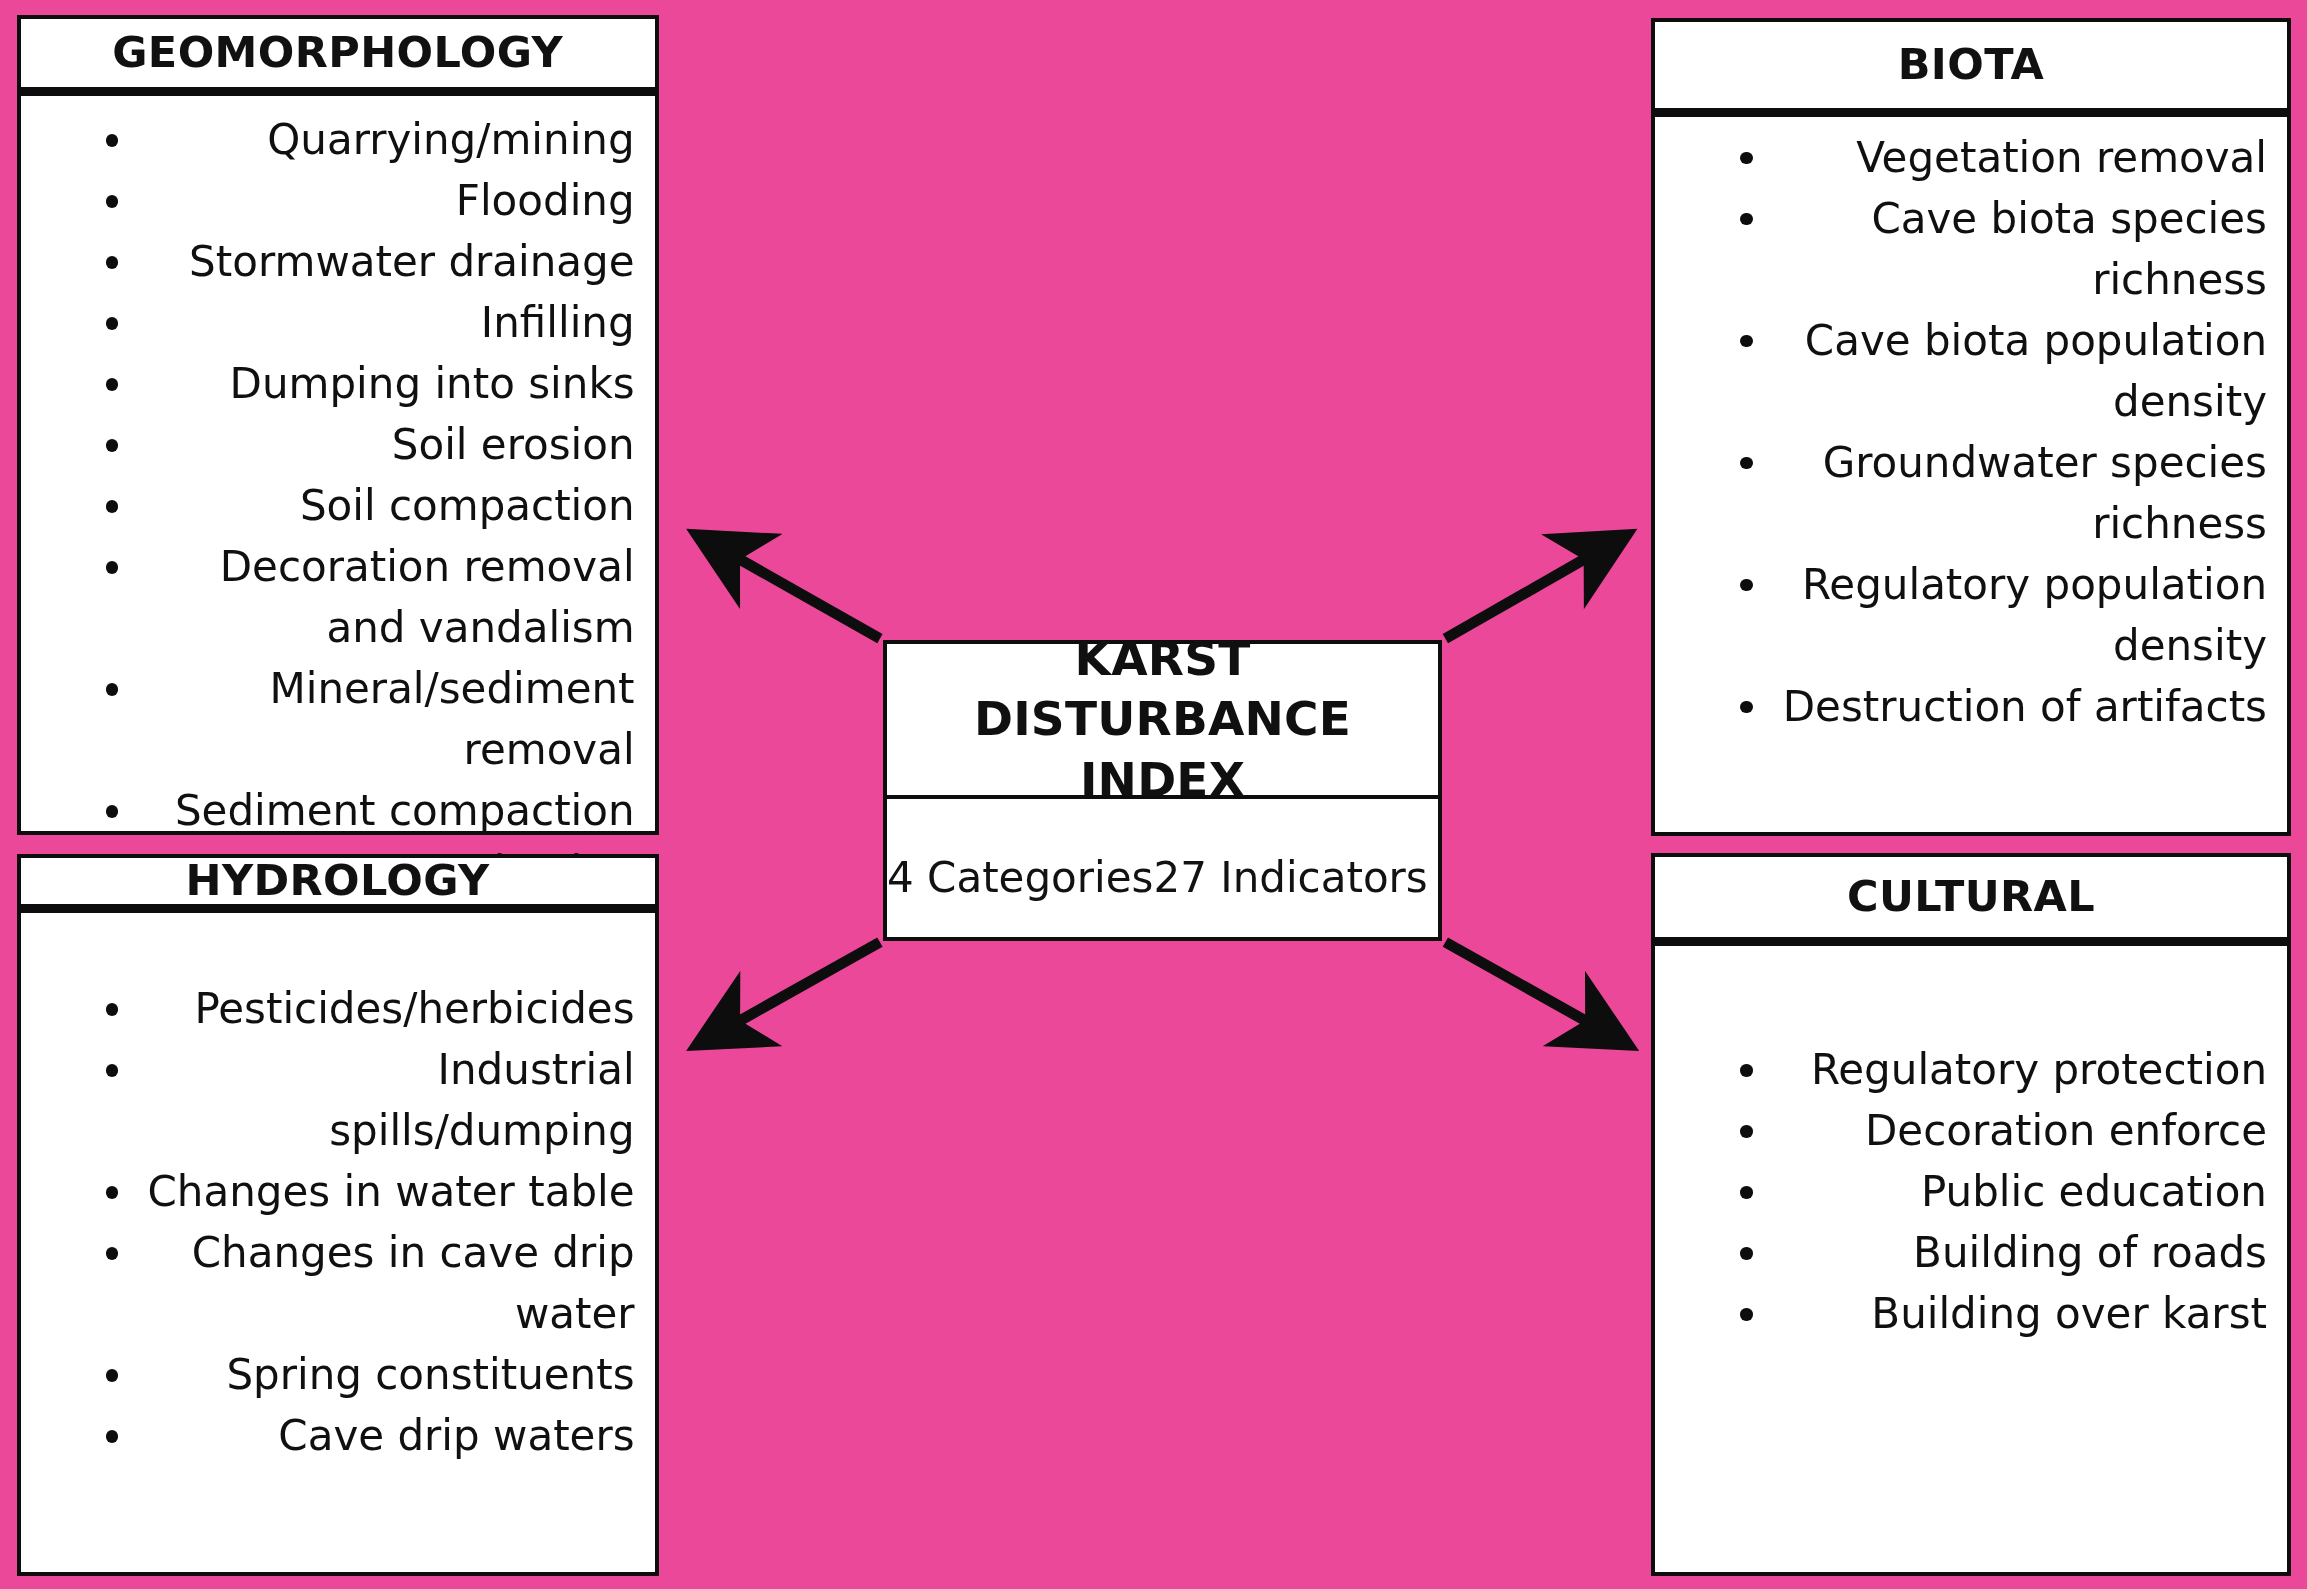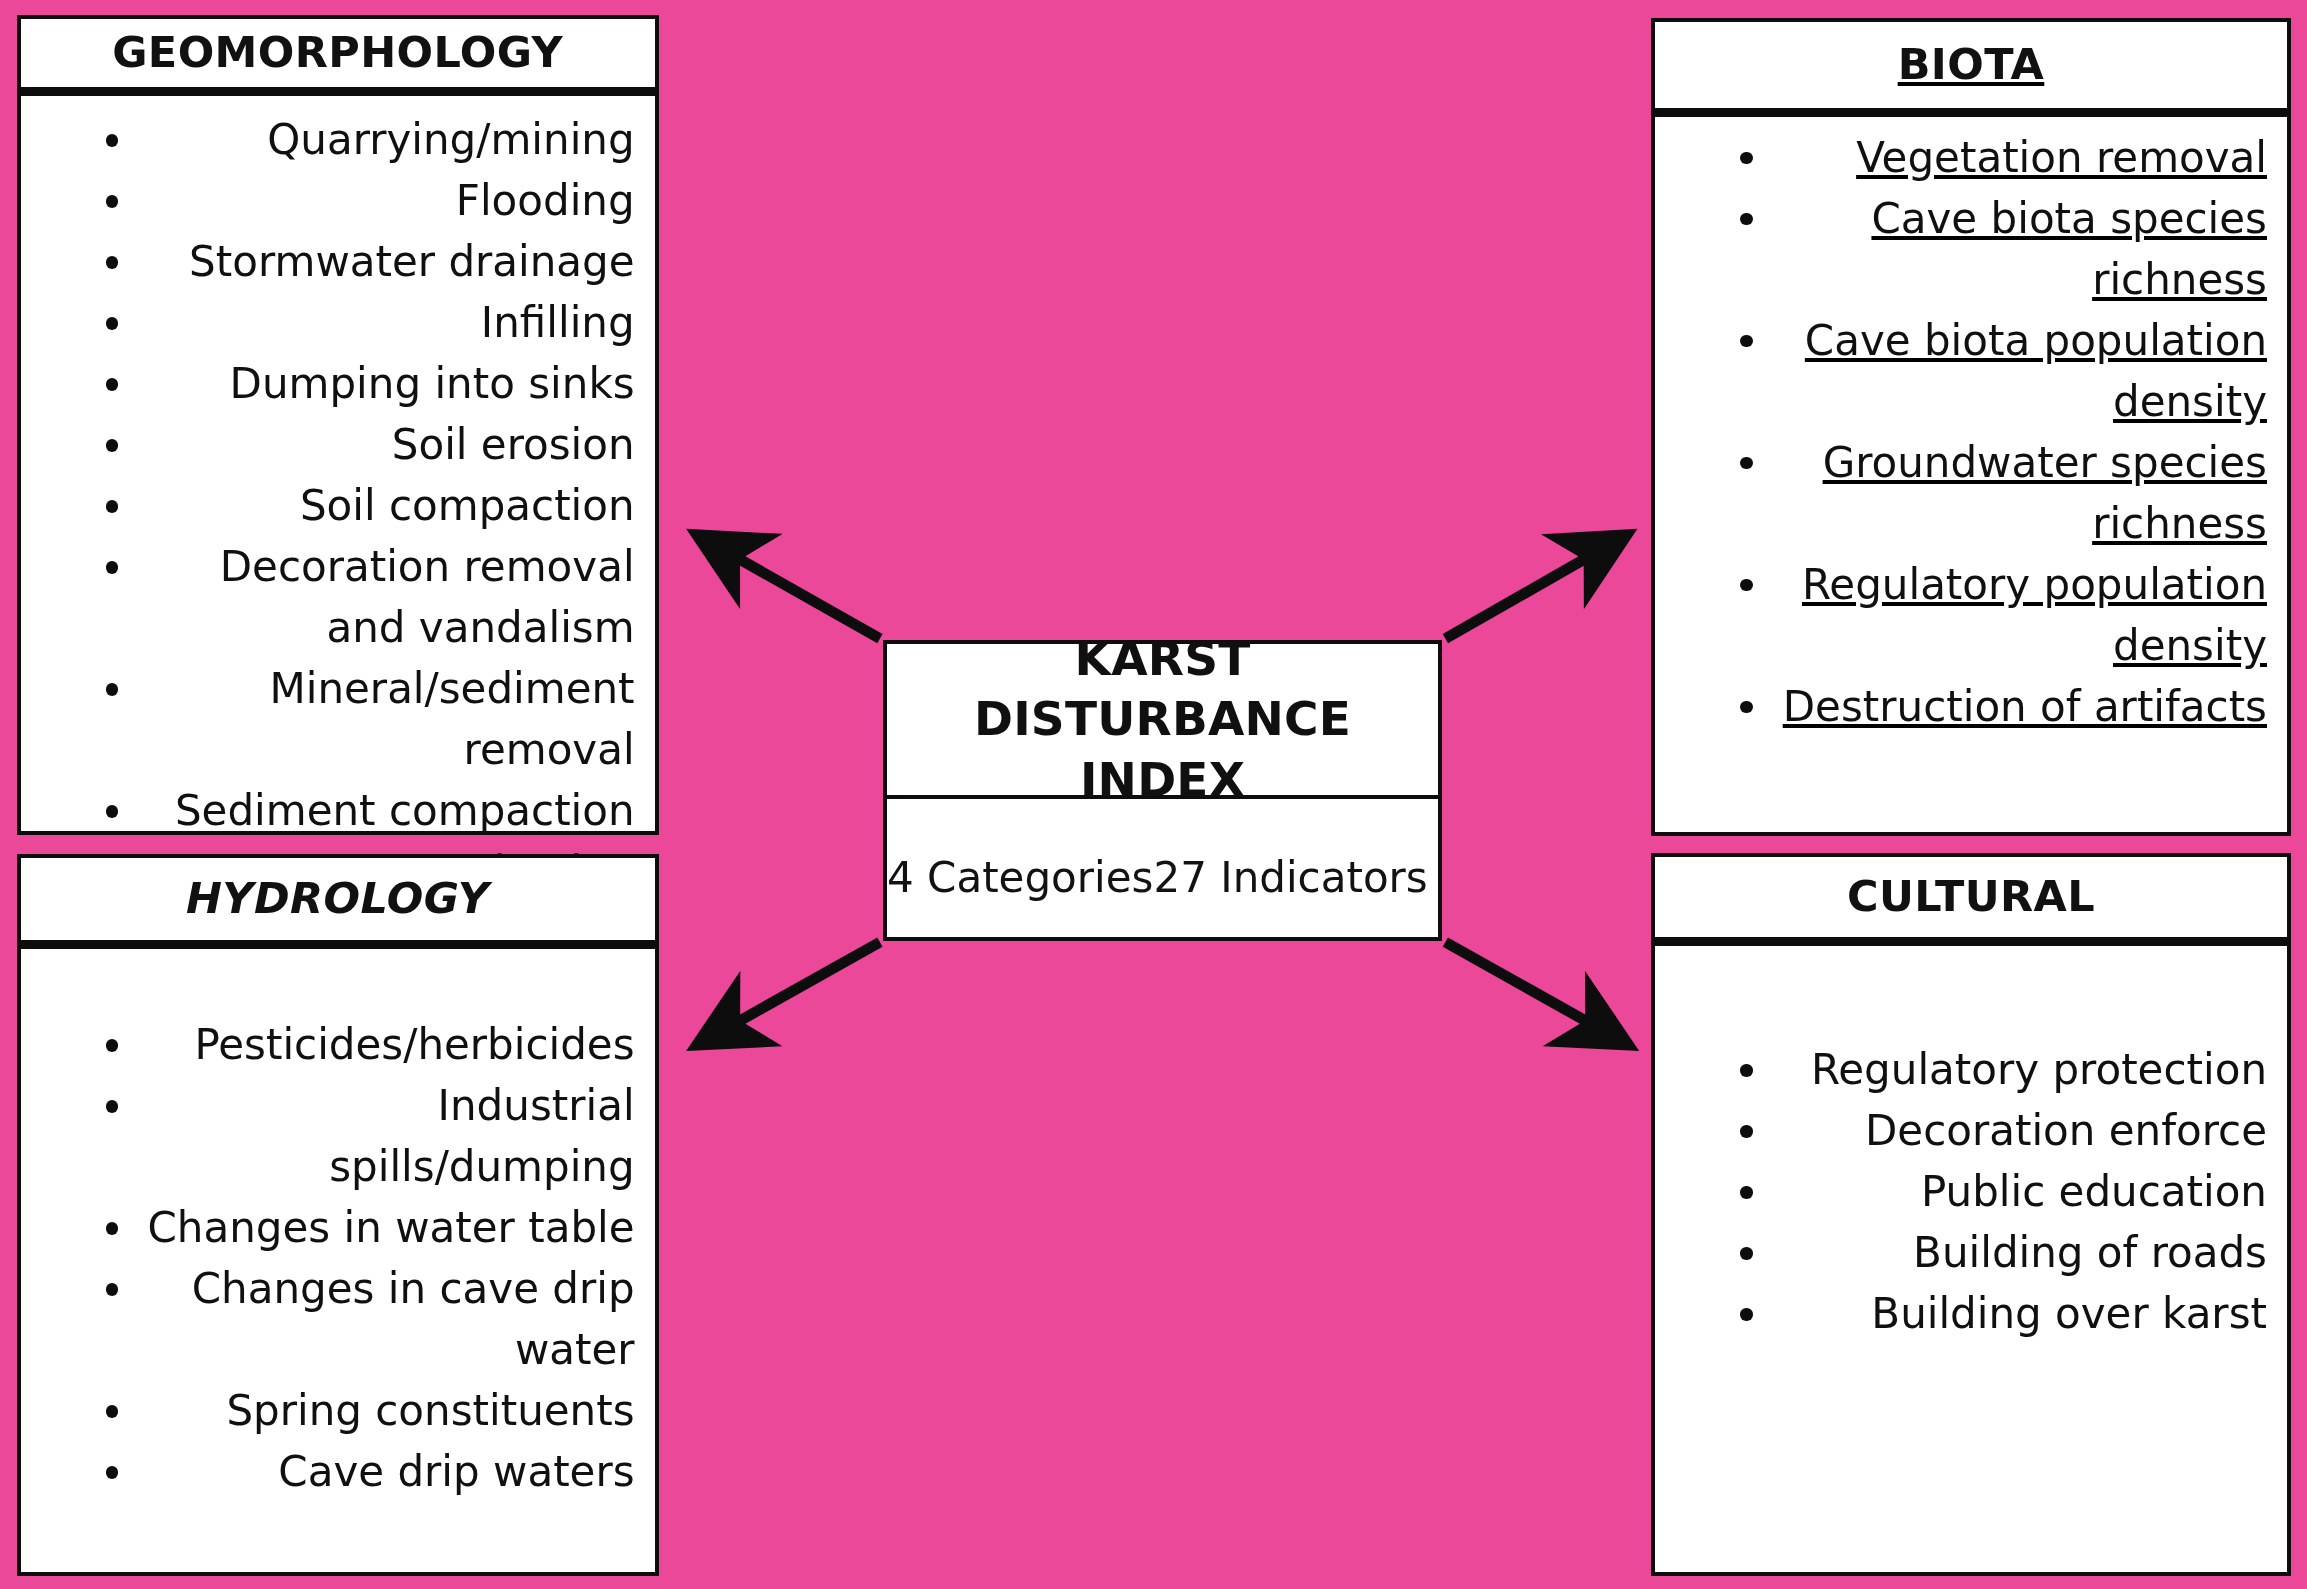--- a/index.html
+++ b/index.html
@@ -66,24 +66,24 @@
     border-radius: 50%;
     background: #0d0d0d;
   }
 
   
   #box-geomorphology { left: 16.6px;   top: 15px;   width: 642px; height: 820px; }
   #box-geomorphology .cat-header { height: 77px; }
   #box-geomorphology .cat-body   { padding-top: 13.3px; }
 
   #box-hydrology     { left: 16.6px;   top: 854px; width: 642px; height: 722px; }
-  #box-hydrology .cat-header { height: 91px; font-style: italic; }
+  #box-hydrology .cat-header { height: 55px; }
   #box-hydrology .cat-body   { padding-top: 65px; }
 
-  #box-biota         { left: 1651px; top: 17.5px;   width: 640px; height: 818px; text-decoration: underline; }
+  #box-biota         { left: 1651px; top: 17.5px;   width: 640px; height: 818px; }
   #box-biota .cat-header { height: 95px; }
   #box-biota .cat-body   { padding-top: 10px; }
 
   #box-cultural      { left: 1651px; top: 853px; width: 640px; height: 723px; }
   #box-cultural .cat-header { height: 89px; }
   #box-cultural .cat-body   { padding-top: 93px; }
 
   
   #box-center {
     position: absolute;

